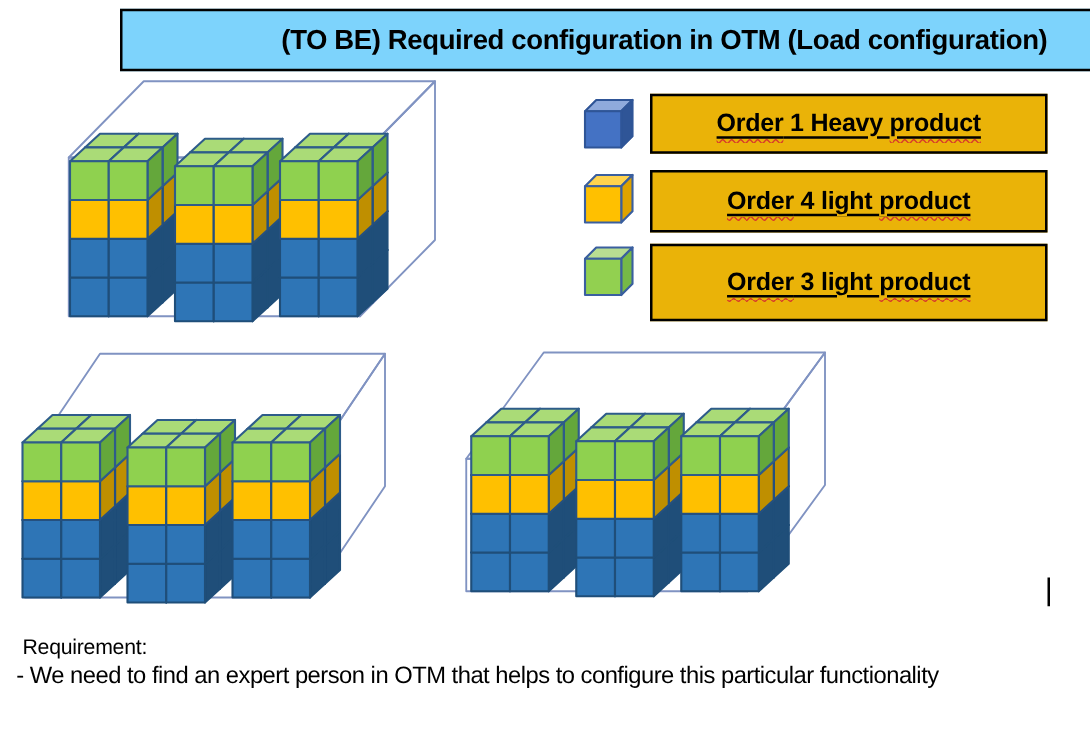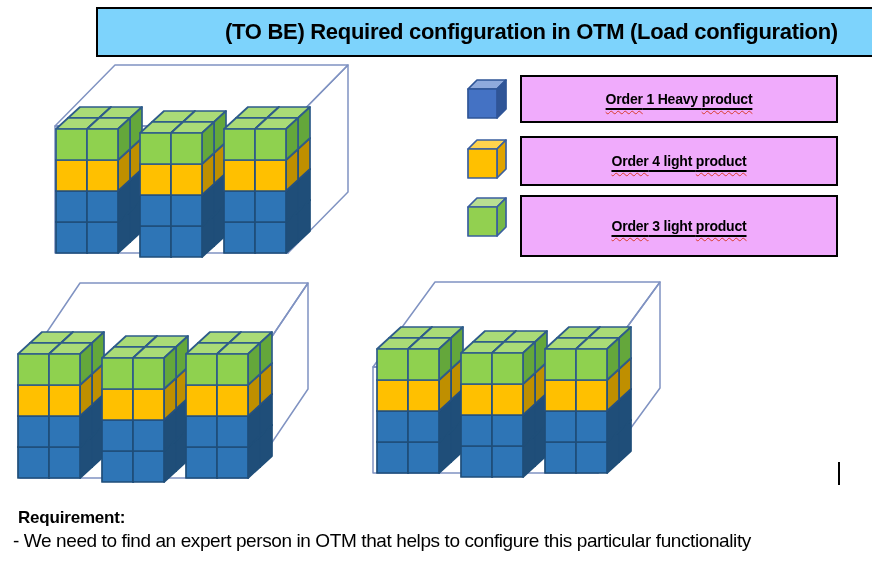--- a/index.html
+++ b/index.html
@@ -9,33 +9,33 @@
   }
   .abs{position:absolute;}
   #diagram-svg{left:0;top:0;}
   .title-box{
     left:96px;top:7px;width:871px;height:50px;box-sizing:border-box;
     border:2px solid #000;display:flex;align-items:center;justify-content:center;
     font-size:22px;font-weight:bold;letter-spacing:-0.3px;background:#7dd3fc;
   }
   .legend-cube{left:463px;width:48px;height:48px;}
   .legend-box{
-    left:520px;width:318px;box-sizing:border-box;border:2px solid #000;background:#f0abfc;
+    left:520px;width:318px;box-sizing:border-box;border:2px solid #000;background:#eab308;
     display:flex;align-items:center;justify-content:center;
-    font-size:14px;font-weight:bold;letter-spacing:-0.2px;
+    font-size:20px;font-weight:bold;letter-spacing:-0.2px;
   }
   .ul{
     text-decoration:underline;text-decoration-thickness:2px;text-underline-offset:4px;
     white-space:pre;
   }
   .sq{
     text-decoration:underline wavy #D83A2A;text-decoration-thickness:1px;
     text-underline-offset:6px;
   }
-  .req-heading{left:18px;top:508px;font-size:17px;font-weight:bold;letter-spacing:-0.2px;}
+  .req-heading{left:18px;top:508px;font-size:17px;font-weight:normal;letter-spacing:-0.2px;}
   .req-body{left:13px;top:530px;font-size:19px;letter-spacing:-0.4px;}
   .cursor-mark{left:838px;top:462px;width:2px;height:23px;background:#000;}
 </style>
 </head>
 <body>
 
 <svg id="diagram-svg" class="abs" width="872" height="585" viewBox="0 0 872 585">
     <polygon points="55,126 115,65 348,65 288,126" fill="none" stroke="#8093C2" stroke-width="1.5" stroke-linejoin="round"></polygon>
     <polygon points="288,126 348,65 348,192 288,253" fill="none" stroke="#8093C2" stroke-width="1.5" stroke-linejoin="round"></polygon>
     <polygon points="55,126 288,126 288,253 55,253" fill="none" stroke="#8093C2" stroke-width="1.5" stroke-linejoin="round"></polygon>

